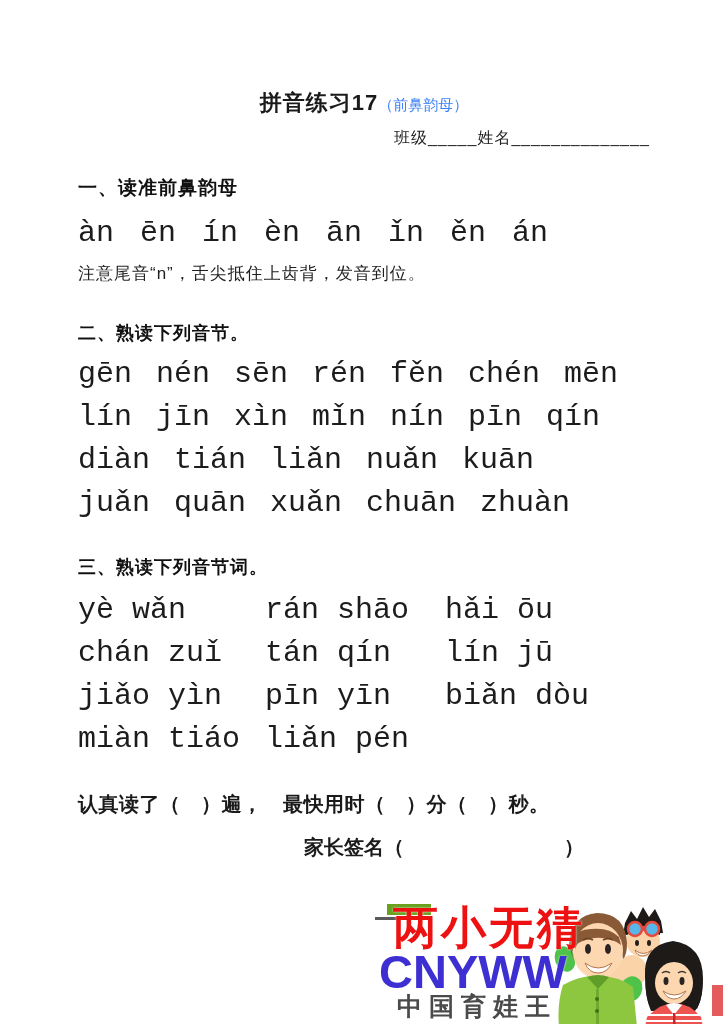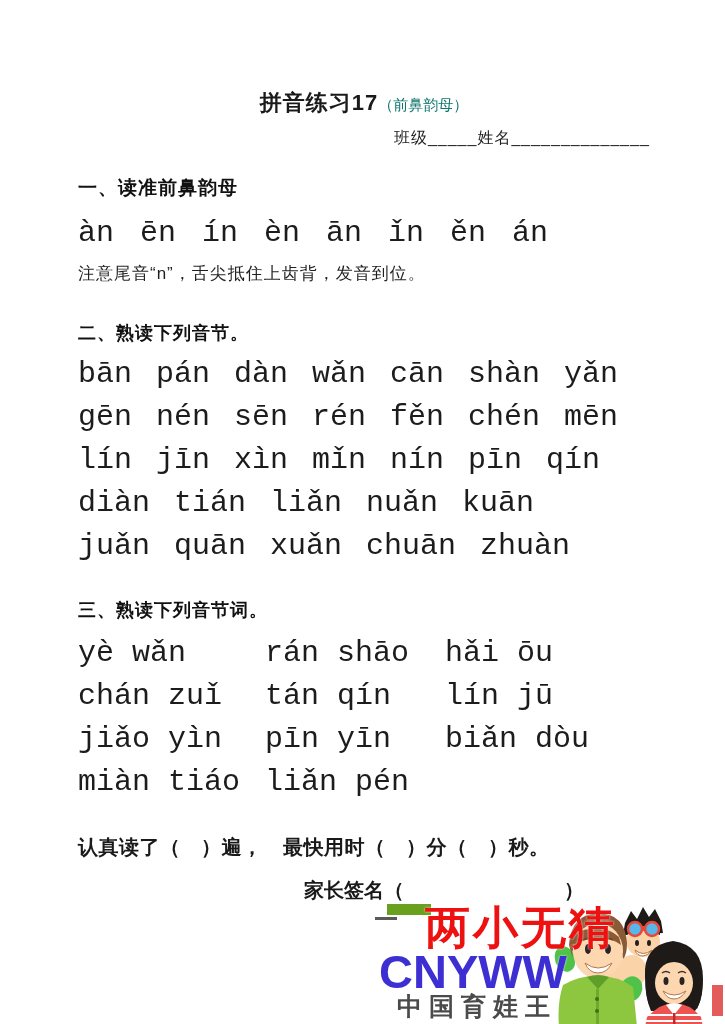--- a/index.html
+++ b/index.html
@@ -9,21 +9,21 @@
     position: relative;
     width: 725px;
     height: 1024px;
     background: #ffffff;
     overflow: hidden;
     padding: 88px 75px 0 78px;
   }
   
   .title-line { text-align: center; white-space: nowrap; }
   .title-main { font-size: 22px; font-weight: bold; letter-spacing: 1px; }
-  .title-suffix { font-size: 15px; font-weight: normal; color: #0f766e; }
+  .title-suffix { font-size: 15px; font-weight: normal; color: #3b82f6; }
   .class-line {
     margin-top: 10px;
     text-align: right;
     font-size: 16px;
     letter-spacing: 1px;
     color: #1f1f1f;
   }
   
   .sec-heading {
     font-weight: bold;
@@ -84,21 +84,20 @@
   }
   .dark-tick {
     position: absolute; left: 0; top: 24px;
     width: 22px; height: 3px; background: #5a5a5a;
   }
   .brand-cn {
     position: absolute; left: 18px; top: 12px;
     font-size: 45px; font-weight: bold; letter-spacing: 3px;
     line-height: 1.0; white-space: nowrap;
     text-shadow: 0 0 2px #fff;
-    margin-left: 32px;
   }
   .brand-en {
     position: absolute; left: 4px; top: 55px;
     font-size: 47px; font-weight: bold; letter-spacing: 0px;
     line-height: 1.0; white-space: nowrap;
     text-shadow: 0 0 2px #fff;
   }
   .brand-sub {
     position: absolute; left: 22px; top: 101px;
     font-size: 25px; font-weight: bold; letter-spacing: 7px;
@@ -127,30 +126,20 @@
       <span class="syl">èn</span>
       <span class="syl">ān</span>
       <span class="syl">ǐn</span>
       <span class="syl">ěn</span>
       <span class="syl">án</span>
     </div>
   <div class="note">注意尾音“n”，舌尖抵住上齿背，发音到位。</div>
 
   <div class="sec-heading h2">二、熟读下列音节。</div>
   <div class="rows-block">
-    <div class="pinyin syl-row">
-
-    <span class="syl">bān</span>
-        <span class="syl">pán</span>
-        <span class="syl">dàn</span>
-        <span class="syl">wǎn</span>
-        <span class="syl">cān</span>
-        <span class="syl">shàn</span>
-        <span class="syl">yǎn</span>
-      </div>
     <div class="pinyin syl-row">
 
     <span class="syl">gēn</span>
         <span class="syl">nén</span>
         <span class="syl">sēn</span>
         <span class="syl">rén</span>
         <span class="syl">fěn</span>
         <span class="syl">chén</span>
         <span class="syl">mēn</span>
       </div>

